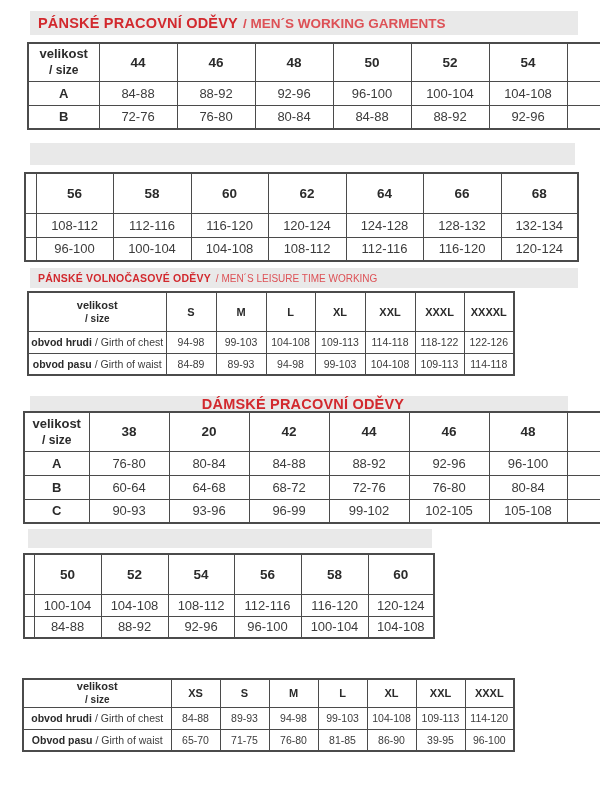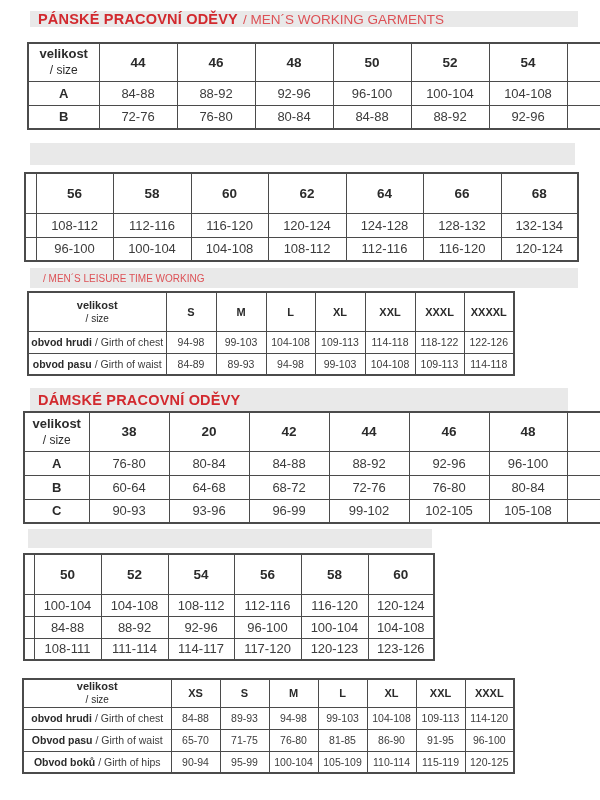--- a/index.html
+++ b/index.html
@@ -5,60 +5,60 @@
   html,body{margin:0;padding:0;background:#fff;}
   .page{position:relative;width:600px;height:800px;background:#fff;overflow:hidden;
         font-family:"Liberation Sans","DejaVu Sans",sans-serif;}
 
   
   .band{position:absolute;background:#e9e9e9;display:flex;align-items:center;
         padding-left:8px;box-sizing:border-box;}
   .band .cs{color:#d2292e;font-weight:700;letter-spacing:.2px;}
   .band .en{color:#dd5156;margin-left:5px;}
   .band-lg{font-size:14.5px;}
-  .band-lg .en{font-size:13.5px;}
+  .band-lg .en{font-size:13.5px;font-weight:bold;}
   .band-sm{font-size:10.5px;}
   .band-sm .en{font-size:10px;}
 
   .twrap{position:absolute;overflow:hidden;}
   table{border-collapse:collapse;table-layout:fixed;border:2px solid #4b4b4b;background:#fff;}
   th,td{border:1px solid #4b4b4b;text-align:center;vertical-align:middle;
         padding:0;overflow:hidden;white-space:nowrap;}
   .abs{position:absolute;}
 
   .tbl-lg{font-size:13px;color:#3c3c3c;}
   .tbl-lg th{font-size:13.5px;color:#2b2b2b;}
   .tbl-sm{font-size:10.5px;color:#3c3c3c;}
   .tbl-sm th{font-size:11px;color:#2b2b2b;}
 
   .sh-cs{font-weight:700;}
   .tbl-lg .sh-cs{font-size:13px;}
   .tbl-sm .sh-cs{font-size:11px;}
-  .sh-en{font-weight:400;}
+  .sh-en{font-weight:700;}
   .tbl-lg .sh-en{font-size:12px;}
   .tbl-sm .sh-en{font-size:10px;}
   .size-head{line-height:1.2;}
 
   .row-label{font-weight:700;color:#2b2b2b;}
   .ml-cs{font-weight:700;color:#2b2b2b;}
   .ml-en{font-weight:400;margin-left:3px;color:#3c3c3c;}
 
   .h28 thead tr{height:28px;}
   .h38 thead tr{height:38px;}
   .h39 thead tr{height:39px;}
   .h40 thead tr{height:40px;margin-left:32px;}
   .r22 tbody tr{height:22px;}
   .r24 tbody tr{height:24px;}
 </style>
 </head>
 <body>
 
 <div class="page">
 
-  <div class="band band-lg" style="left:30px;top:11px;width:548px;height:16px;">
+  <div class="band band-lg" style="left:30px;top:11px;width:548px;height:24px;">
     <span class="cs">PÁNSKÉ PRACOVNÍ ODĚVY</span>
     <span class="en">/ MEN´S WORKING GARMENTS</span>
   </div>
 
   <div class="twrap" style="left:27px;top:42px;width:573px;">
     <table class="tbl-lg h38 r24" style="width: 619px;">
         <colgroup>
           <col style="width: 71px;">
           <col style="width: 78px;">
           <col style="width: 78px;">
@@ -148,20 +148,21 @@
           <td class="val">104-108</td>
           <td class="val">108-112</td>
           <td class="val">112-116</td>
           <td class="val">116-120</td>
           <td class="val">120-124</td>
         </tr>
       </tbody>
     </table>
 
   <div class="band band-sm" style="left:30px;top:268px;width:548px;height:20px;">
+    <span class="cs">PÁNSKÉ VOLNOČASOVÉ ODĚVY</span>
     <span class="en">/ MEN´S LEISURE TIME WORKING</span>
   </div>
 
   <table class="abs tbl-sm h39 r22" style="left: 27px; top: 291px; width: 486px;">
       <colgroup>
         <col style="width: 138px;">
         <col style="width: 50px;">
         <col style="width: 50px;">
         <col style="width: 49px;">
         <col style="width: 50px;">
@@ -198,21 +199,21 @@
           <td class="val">89-93</td>
           <td class="val">94-98</td>
           <td class="val">99-103</td>
           <td class="val">104-108</td>
           <td class="val">109-113</td>
           <td class="val">114-118</td>
         </tr>
       </tbody>
     </table>
 
-  <div class="band band-lg" style="left:30px;top:388px;width:538px;height:23px;">
+  <div class="band band-lg" style="left:30px;top:396px;width:538px;height:23px;flex-direction:column;">
     <span class="cs">DÁMSKÉ PRACOVNÍ ODĚVY</span>
   </div>
 
   <div class="twrap" style="left:23px;top:411px;width:577px;">
     <table class="tbl-lg h39 r24" style="width: 623px;">
         <colgroup>
           <col style="width: 65px;">
           <col style="width: 80px;">
           <col style="width: 80px;">
           <col style="width: 80px;">
@@ -303,29 +304,20 @@
         </tr>
         <tr>
           <td class="lead"></td>
           <td class="val">84-88</td>
           <td class="val">88-92</td>
           <td class="val">92-96</td>
           <td class="val">96-100</td>
           <td class="val">100-104</td>
           <td class="val">104-108</td>
         </tr>
-        <tr>
-          <td class="lead"></td>
-          <td class="val">108-111</td>
-          <td class="val">111-114</td>
-          <td class="val">114-117</td>
-          <td class="val">117-120</td>
-          <td class="val">120-123</td>
-          <td class="val">123-126</td>
-        </tr>
       </tbody>
     </table>
 
   <table class="abs tbl-sm h28 r22" style="left: 22px; top: 678px; width: 491px;">
       <colgroup>
         <col style="width: 148px;">
         <col style="width: 49px;">
         <col style="width: 49px;">
         <col style="width: 49px;">
         <col style="width: 49px;">
@@ -356,29 +348,19 @@
           <td class="val">109-113</td>
           <td class="val">114-120</td>
         </tr>
         <tr>
           <td><span class="ml-cs">Obvod pasu</span><span class="ml-en">/ Girth of waist</span></td>
           <td class="val">65-70</td>
           <td class="val">71-75</td>
           <td class="val">76-80</td>
           <td class="val">81-85</td>
           <td class="val">86-90</td>
-          <td class="val">91-95</td>
+          <td class="val">39-95</td>
           <td class="val">96-100</td>
-        </tr>
-        <tr>
-          <td><span class="ml-cs">Obvod boků</span><span class="ml-en">/ Girth of hips</span></td>
-          <td class="val">90-94</td>
-          <td class="val">95-99</td>
-          <td class="val">100-104</td>
-          <td class="val">105-109</td>
-          <td class="val">110-114</td>
-          <td class="val">115-119</td>
-          <td class="val">120-125</td>
         </tr>
       </tbody>
     </table>
 
 </div>
 
 </body></html>

